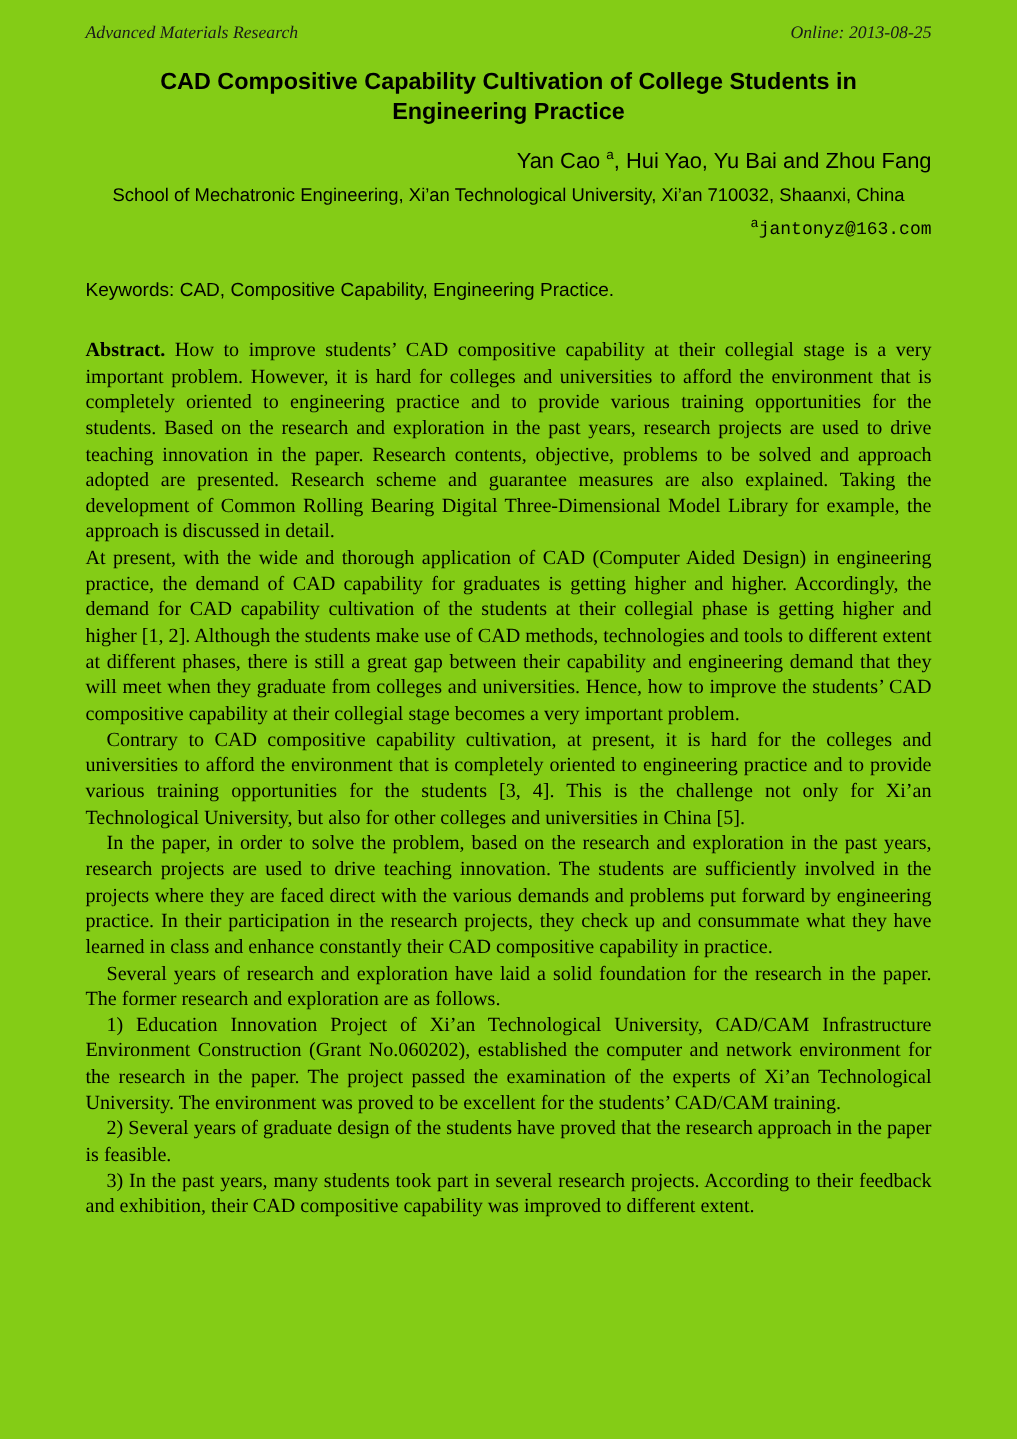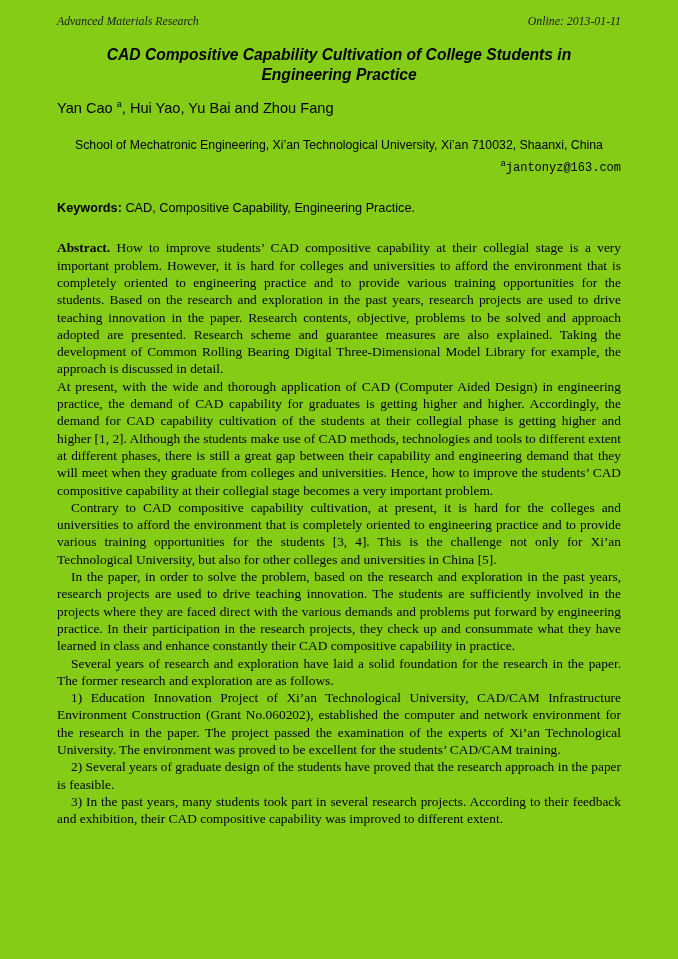--- a/index.html
+++ b/index.html
@@ -29,51 +29,50 @@
   .header-right { white-space: nowrap; }
   
   .title {
     font-family: "Liberation Sans", sans-serif;
     font-weight: bold;
     font-size: 15.6px;
     line-height: 20px;
     text-align: center;
     max-width: 502px;
     margin: 17px auto 0 auto;
-    font-style: italic;
   }
   .authors {
     font-family: "Liberation Sans", sans-serif;
     font-size: 14.6px;
-    text-align: left;
+    text-align: right;
     margin-top: 15px;
   }
   .authors sup, .email sup {
     font-size: 9px;
     vertical-align: super;
     line-height: 0;
   }
   .affiliation {
     font-family: "Liberation Sans", sans-serif;
     font-size: 12.3px;
     text-align: center;
-    margin-top: 22px;
+    margin-top: 7px;
   }
   .email {
     font-family: Liberation Mono, monospace;
     font-size: 12px;
     text-align: right;
     margin-top: 9px;
   }
   .keywords {
     font-family: "Liberation Sans", sans-serif;
     font-size: 12.7px;
     margin-top: 26px;
   }
-  .keywords b { font-weight: bold; }
+  .keywords b { font-weight: normal; }
   
   .abstract, .body-p {
     font-family: "Liberation Serif", serif;
     font-size: 13.4px;
     line-height: 17.3px;
     text-align: justify;
   }
   .abstract { margin-top: 24px; }
   .abstract b, .section-heading { font-weight: bold; }
   .section-heading {
@@ -86,21 +85,21 @@
 </style>
 </head>
 <body>
 
 <div class="page">
 
   <div class="pdf-header">
     <div class="header-left">
       <div>Advanced Materials Research</div>
     </div>
-    <div class="header-right">Online: 2013-01-11</div>
+    <div class="header-right">Online: 2013-08-25</div>
   </div>
 
   <h1 class="title">CAD Compositive Capability Cultivation of College Students in Engineering Practice</h1>
 
   <div class="authors"><span>Yan Cao </span><sup>a</sup><span>, Hui Yao, Yu Bai and Zhou Fang</span></div>
 
   <div class="affiliation">School of Mechatronic Engineering, Xi’an Technological University, Xi’an 710032, Shaanxi, China</div>
 
   <div class="email"><sup>a</sup><span>jantonyz@163.com</span></div>
 

